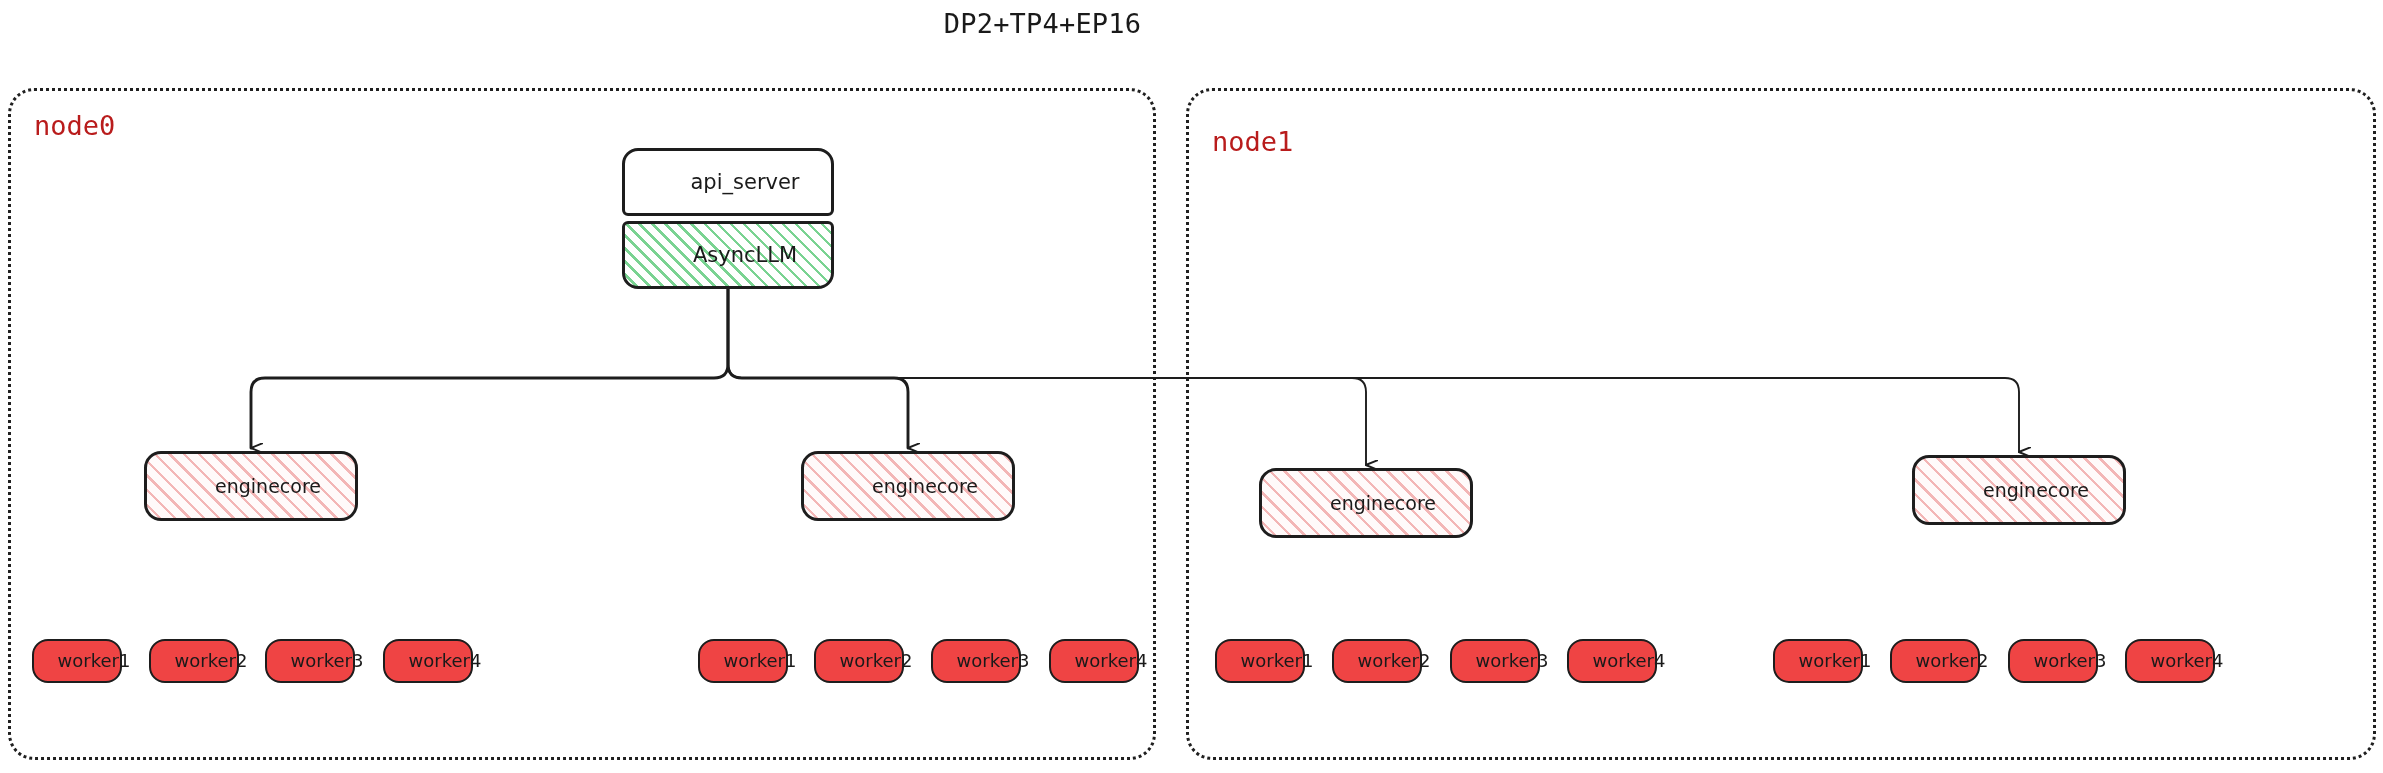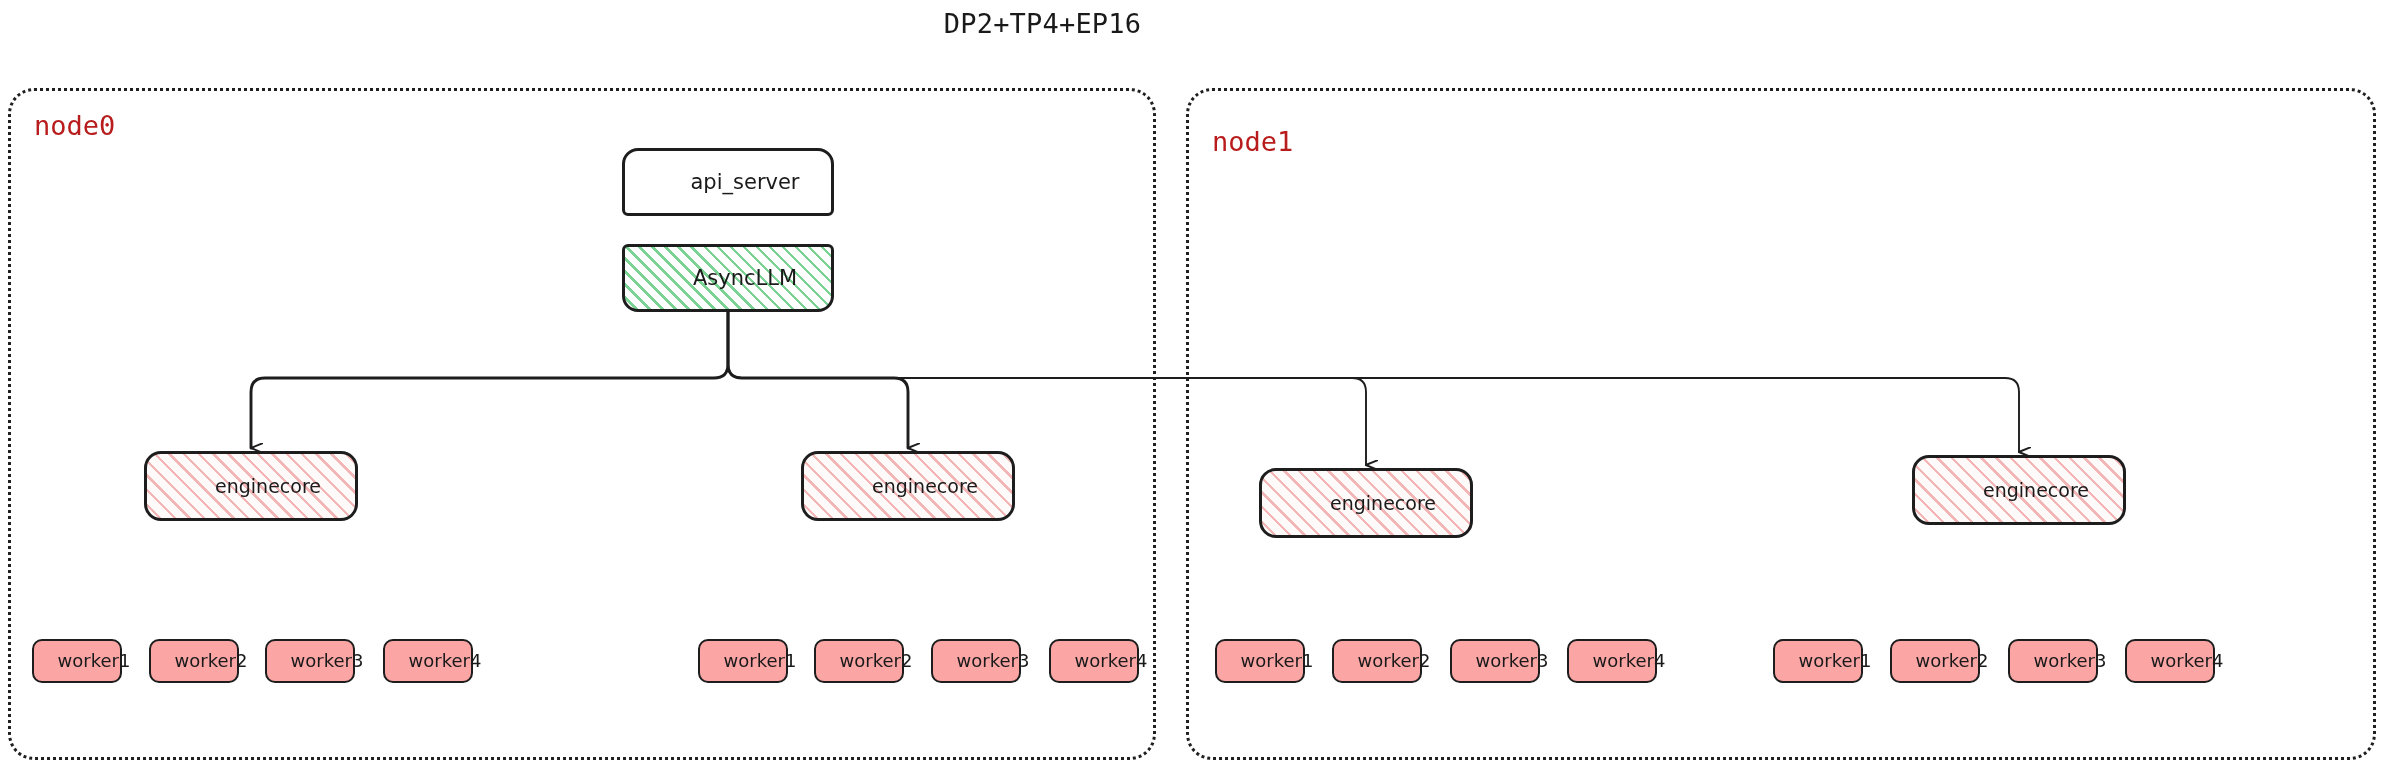--- a/index.html
+++ b/index.html
@@ -75,24 +75,24 @@
     background-color: #fffafa;
     background-image: repeating-linear-gradient(
       45deg,
       rgba(255,255,255,0) 0px,
       rgba(255,255,255,0) 8px,
       #f3b6b6 8px,
       #f3b6b6 10.4px
     );
   }
   .box-worker {
-    border-radius: 10px;
+    border-radius: 16px;
     font-size: 18px;
     border-width: 2.6px;
-    background: #fca5a5;
+    background: #ef4444;
     align-items: center;
   }
   .box-label {
     background: transparent;
     pointer-events: none;
     line-height: 1;
   }
   svg.wires {
     position: absolute;
     left: 0;
@@ -126,21 +126,21 @@
         <path d="M 728 289 L 728 364 Q 728 378 714 378 L 265 378 Q 251 378 251 392 L 251 448" stroke-width="2.9" fill="none" marker-end="url(#arrowhead)"></path>
         <path d="M 728 289 L 728 364 Q 728 378 742 378 L 894 378 Q 908 378 908 392 L 908 448" stroke-width="2.9" fill="none" marker-end="url(#arrowhead)"></path>
         <path d="M 728 289 L 728 364 Q 728 378 742 378 L 1352 378 Q 1366 378 1366 392 L 1366 465" stroke-width="1.9" fill="none" marker-end="url(#arrowhead)"></path>
         <path d="M 728 289 L 728 364 Q 728 378 742 378 L 2005 378 Q 2019 378 2019 392 L 2019 452" stroke-width="1.9" fill="none" marker-end="url(#arrowhead)"></path>
       </g>
   </svg>
 
   <div class="box box-api" id="box-api" style="left: 622px; top: 148px; width: 212px; height: 68px;">
     <span class="box-label">api_server</span>
   </div>
-  <div class="box box-async" id="box-async" style="left: 622px; top: 221px; width: 212px; height: 68px; margin-top: 23px;">
+  <div class="box box-async" id="box-async" style="left: 622px; top: 221px; width: 212px; height: 68px;">
     <span class="box-label">AsyncLLM</span>
   </div>
 
   <div id="engine-layer">
       <div class="box box-engine" style="left: 144px; top: 451px; width: 214px; height: 70px;">
         <span class="box-label">enginecore</span>
       </div>
       <div class="box box-engine" style="left: 801px; top: 451px; width: 214px; height: 70px;">
         <span class="box-label">enginecore</span>
       </div>

